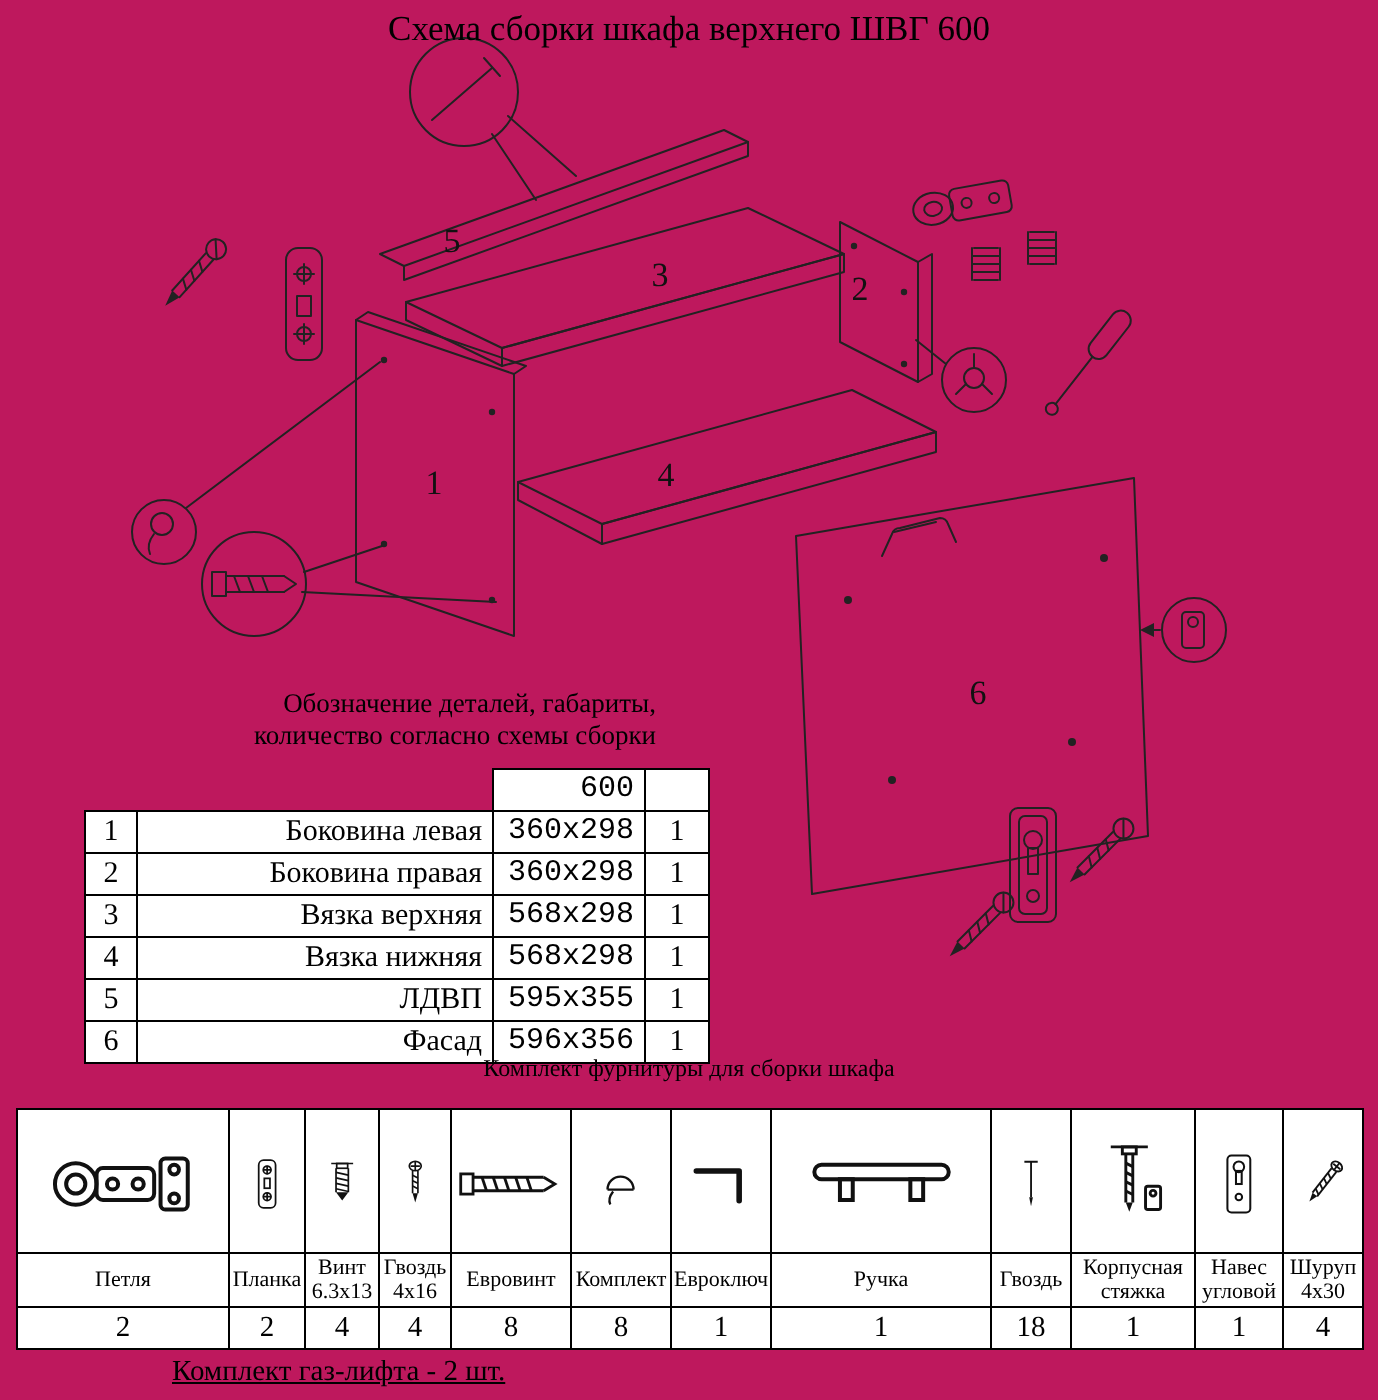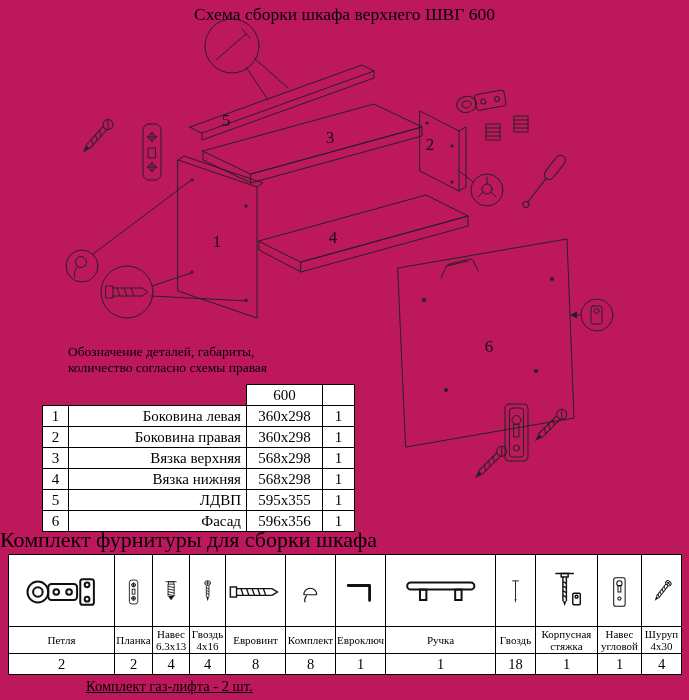--- a/index.html
+++ b/index.html
@@ -5,36 +5,36 @@
   * { margin:0; padding:0; box-sizing:border-box; }
   html,body { width:689px; height:700px; background:#fff; color:#000;
               font-family:"Liberation Serif", serif; overflow:hidden; }
   .page { position:relative; width:689px; height:700px; background:#be185d; }
 
   .title { position:absolute; top:4px; left:0; width:100%; text-align:center;
            font-size:17.5px; z-index:2; }
 
   .diagram-svg { position:absolute; top:0; left:0; z-index:1; }
 
-  .note { position:absolute; top:344px; left:68px; width:272px; text-align:left;
+  .note { position:absolute; top:344px; left:56px; width:272px; text-align:right;
           font-size:13.5px; line-height:1.2; z-index:2; }
 
   .parts-table { position:absolute; top:384px; left:42px; border-collapse:collapse;
                  font-size:15px; background:transparent; z-index:2; }
   .parts-table td { border:1px solid #000; height:20px; line-height:20px;
                     padding:0 5px; background:#fff; }
   .parts-table td.h-empty { border:none; background:transparent; }
   .parts-table td.size-h { text-align:center; }
   .parts-table td.c-num { text-align:center; width:26px; }
   .parts-table td.c-name { width:178px; text-align:right; }
-  .parts-table td.c-size { width:76px; text-align:center; }
+  .parts-table td.c-size { width:76px; text-align:right;font-family:Liberation Mono, monospace; }
   .parts-table td.c-qty { width:32px; text-align:center; }
 
-  .hw-title { position:absolute; top:527px; left:0; width:100%; 
-              font-size:22px; z-index:2; }
+  .hw-title { position:absolute; top:527px; left:0; width:100%; text-align:center;
+              font-size:12px; z-index:2; }
 
   .hardware-table { position:absolute; top:554px; left:8px; width:673px;
                     border-collapse:collapse; table-layout:fixed; z-index:2; }
   .hardware-table td { border:1px solid #000; text-align:center;
                        vertical-align:middle; background:#fff; overflow:hidden; }
   .hw-icon-cell { height:72px; }
   .hw-svg { width:95%; height:64px; display:block; margin:2px auto 0 auto; }
   .hw-name-cell { height:27px; font-size:11px; line-height:1.1; padding:1px 1px; }
   .hw-qty-cell { height:20px; font-size:14.5px; line-height:20px; }
 
@@ -348,21 +348,21 @@
       <text x="430" y="150">2</text>
       <text x="330" y="143">3</text>
       <text x="333" y="243">4</text>
       <text x="226" y="126">5</text>
       <text x="489" y="352">6</text>
     </g>
   </svg>
 
   <div class="note">
     <div>Обозначение деталей, габариты,</div>
-    <div>количество согласно схемы правая</div>
+    <div>количество согласно схемы сборки</div>
   </div>
 
   <table class="parts-table">
     <thead>
       <tr>
         <td class="h-empty" colspan="2"></td>
         <td class="size-h c-size">600</td>
         <td class="c-qty"></td>
       </tr>
     </thead>
@@ -468,21 +468,21 @@
           </td>
           <td class="hw-icon-cell" style="width: 40px;">
             <svg class="hw-svg" viewBox="0 0 100 80">
               <use href="#diagonal-screw-icon"></use>
             </svg>
           </td>
         </tr>
       <tr>
           <td class="hw-name-cell">Петля</td>
           <td class="hw-name-cell">Планка</td>
-          <td class="hw-name-cell">Навес 6.3x13</td>
+          <td class="hw-name-cell">Винт 6.3x13</td>
           <td class="hw-name-cell">Гвоздь 4x16</td>
           <td class="hw-name-cell">Евровинт</td>
           <td class="hw-name-cell">Комплект</td>
           <td class="hw-name-cell">Евроключ</td>
           <td class="hw-name-cell">Ручка</td>
           <td class="hw-name-cell">Гвоздь</td>
           <td class="hw-name-cell">Корпусная стяжка</td>
           <td class="hw-name-cell">Навес угловой</td>
           <td class="hw-name-cell">Шуруп 4x30</td>
         </tr>

